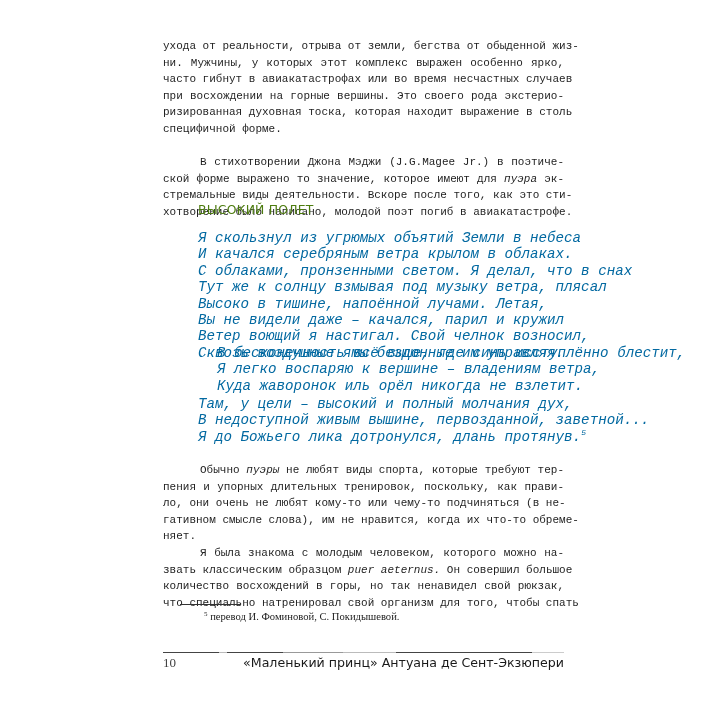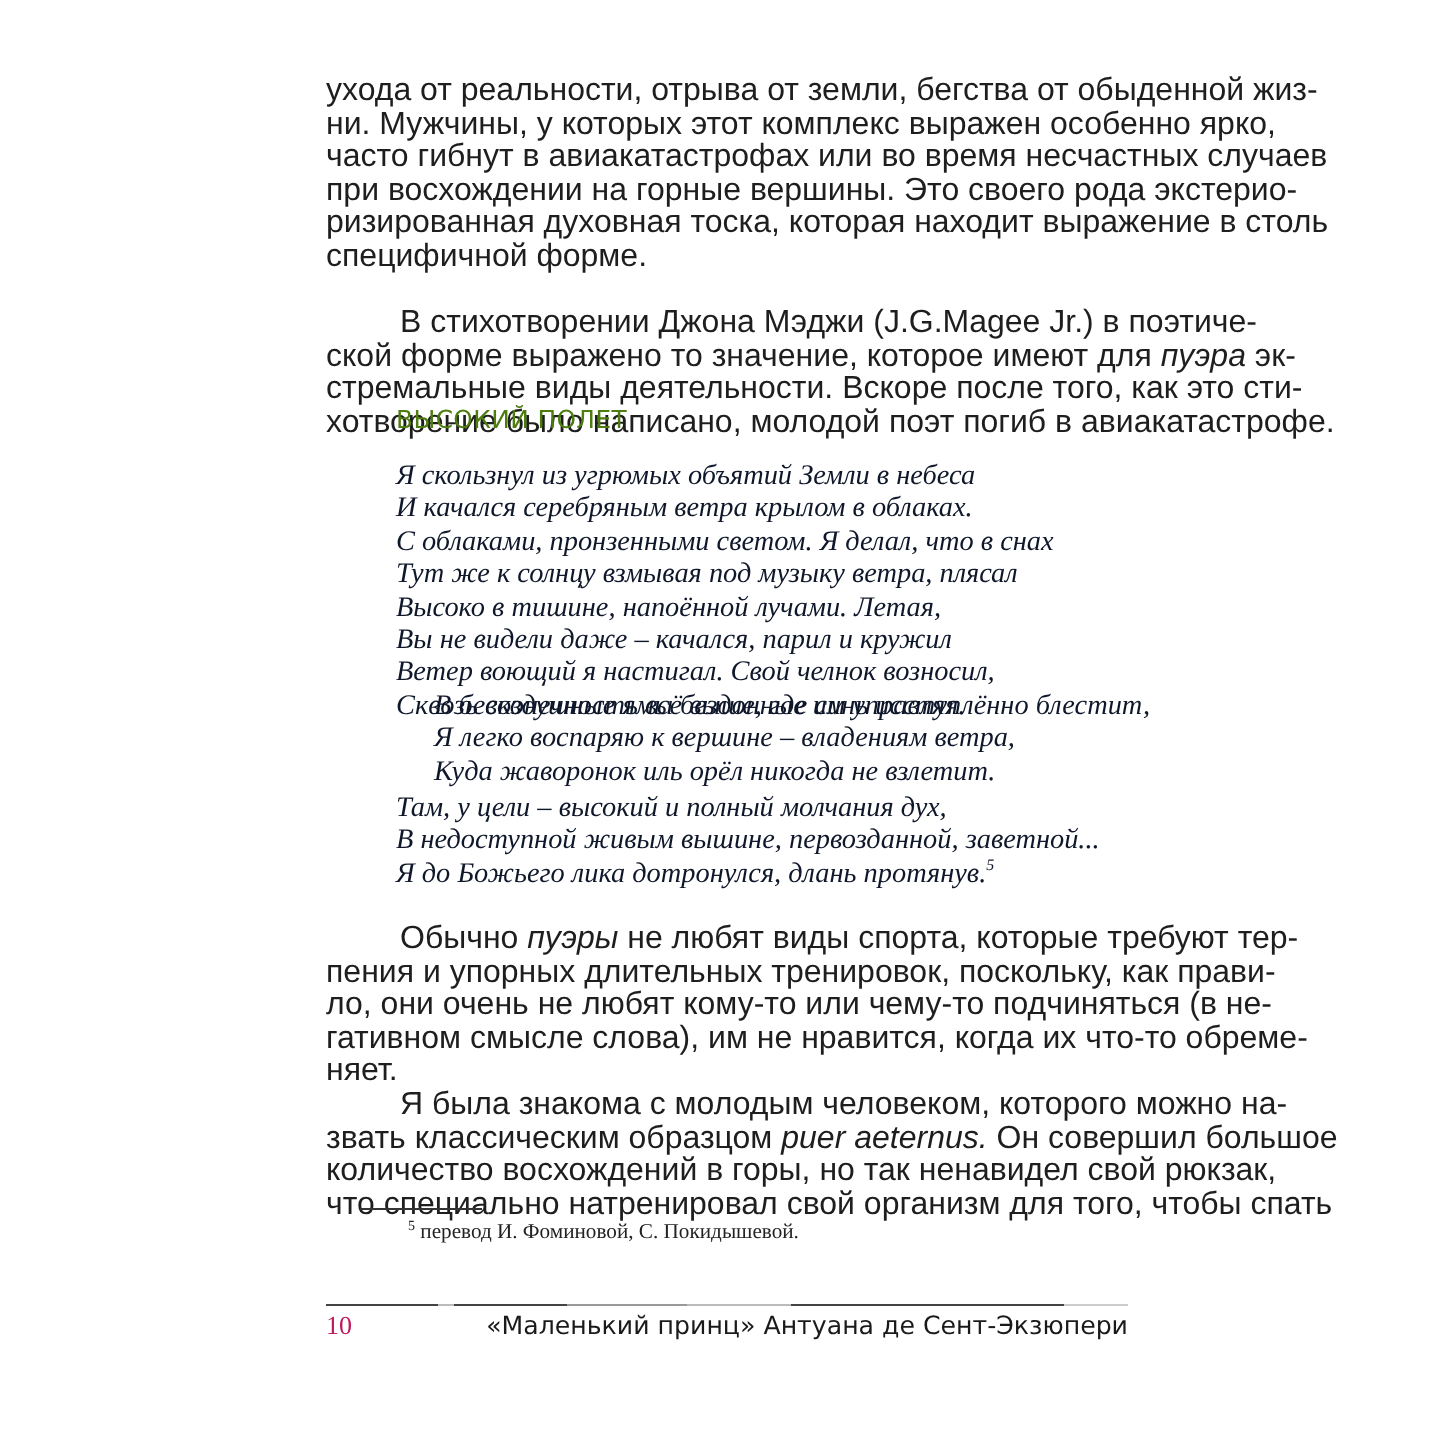--- a/index.html
+++ b/index.html
@@ -3,38 +3,38 @@
 <meta charset="utf-8">
 <style>
   html, body { margin: 0; padding: 0; }
   body {
     width: 720px; height: 720px; background: #ffffff; position: relative; overflow: hidden;
     color: #1e1e1e;
   }
   .page { position: absolute; left: 0; top: 0; width: 720px; height: 720px; }
   .col {
     position: absolute; left: 163px; width: 401px;
-    font-family: Liberation Sans, sans-serif;
-    font-size: 16px; line-height: 16.6px;
+    font-family: Liberation Mono, monospace;
+    font-size: 11px; line-height: 16.6px;
     text-align: justify;
   }
   .line { display: block; white-space: nowrap; text-align-last: justify; text-align: justify; }
   .line.last { text-align-last: left; }
   .first-indent { padding-left: 37px; }
   .para1 { top: 38px; }
   .para2 { top: 154px; }
   .heading {
     position: absolute; left: 198px; top: 202px;
     font-family: "DejaVu Sans", "Liberation Sans", sans-serif;
     font-size: 12.4px; letter-spacing: 0.2px; color: #4d7c0f;
   }
   .poem {
     position: absolute; left: 198px; width: 380px;
-    font-family: Liberation Serif, serif;
-    font-style: italic; font-size: 14.2px; line-height: 16.4px; color: #0f172a;
+    font-family: Liberation Mono, monospace;
+    font-style: italic; font-size: 14.2px; line-height: 16.4px; color: #0369a1;
   }
   .poem .pl { display: block; white-space: nowrap; }
   .st1 { top: 230px; }
   .st2 { top: 345px; margin-left: 19px; }
   .st3 { top: 396px; }
   .para3 { top: 462px; }
   .para4 { top: 545px; }
   em { font-style: italic; }
   sup { font-size: 8px; line-height: 0; vertical-align: 6px; }
   .fn-rule {
@@ -45,21 +45,21 @@
     font-family: "Liberation Serif", "DejaVu Serif", serif; font-size: 10.6px; color: #222;
     white-space: nowrap;
   }
   .footnote sup { font-size: 7px; vertical-align: 4px; }
   .footer-rule {
     position: absolute; left: 163px; top: 652px; width: 401px; height: 1px;
     background: linear-gradient(to right, #444 0 14%, #bbb 14% 16%, #444 16% 30%, #999 30% 45%, #bbb 45% 58%, #444 58% 92%, #ccc 92% 100%);
   }
   .page-number {
     position: absolute; left: 163px; top: 655px;
-    font-family: "Liberation Serif", "DejaVu Serif", serif; font-size: 13px; color: #be185d;
+    font-family: "Liberation Serif", "DejaVu Serif", serif; font-size: 13px; color: #404040;
   }
   .running-title {
     position: absolute; right: 156px; top: 655px;
     font-family: "DejaVu Sans", "Liberation Sans", sans-serif; font-size: 12.6px; color: #1a1a1a;
     white-space: nowrap;
   }
 </style>
 </head>
 <body>
 

